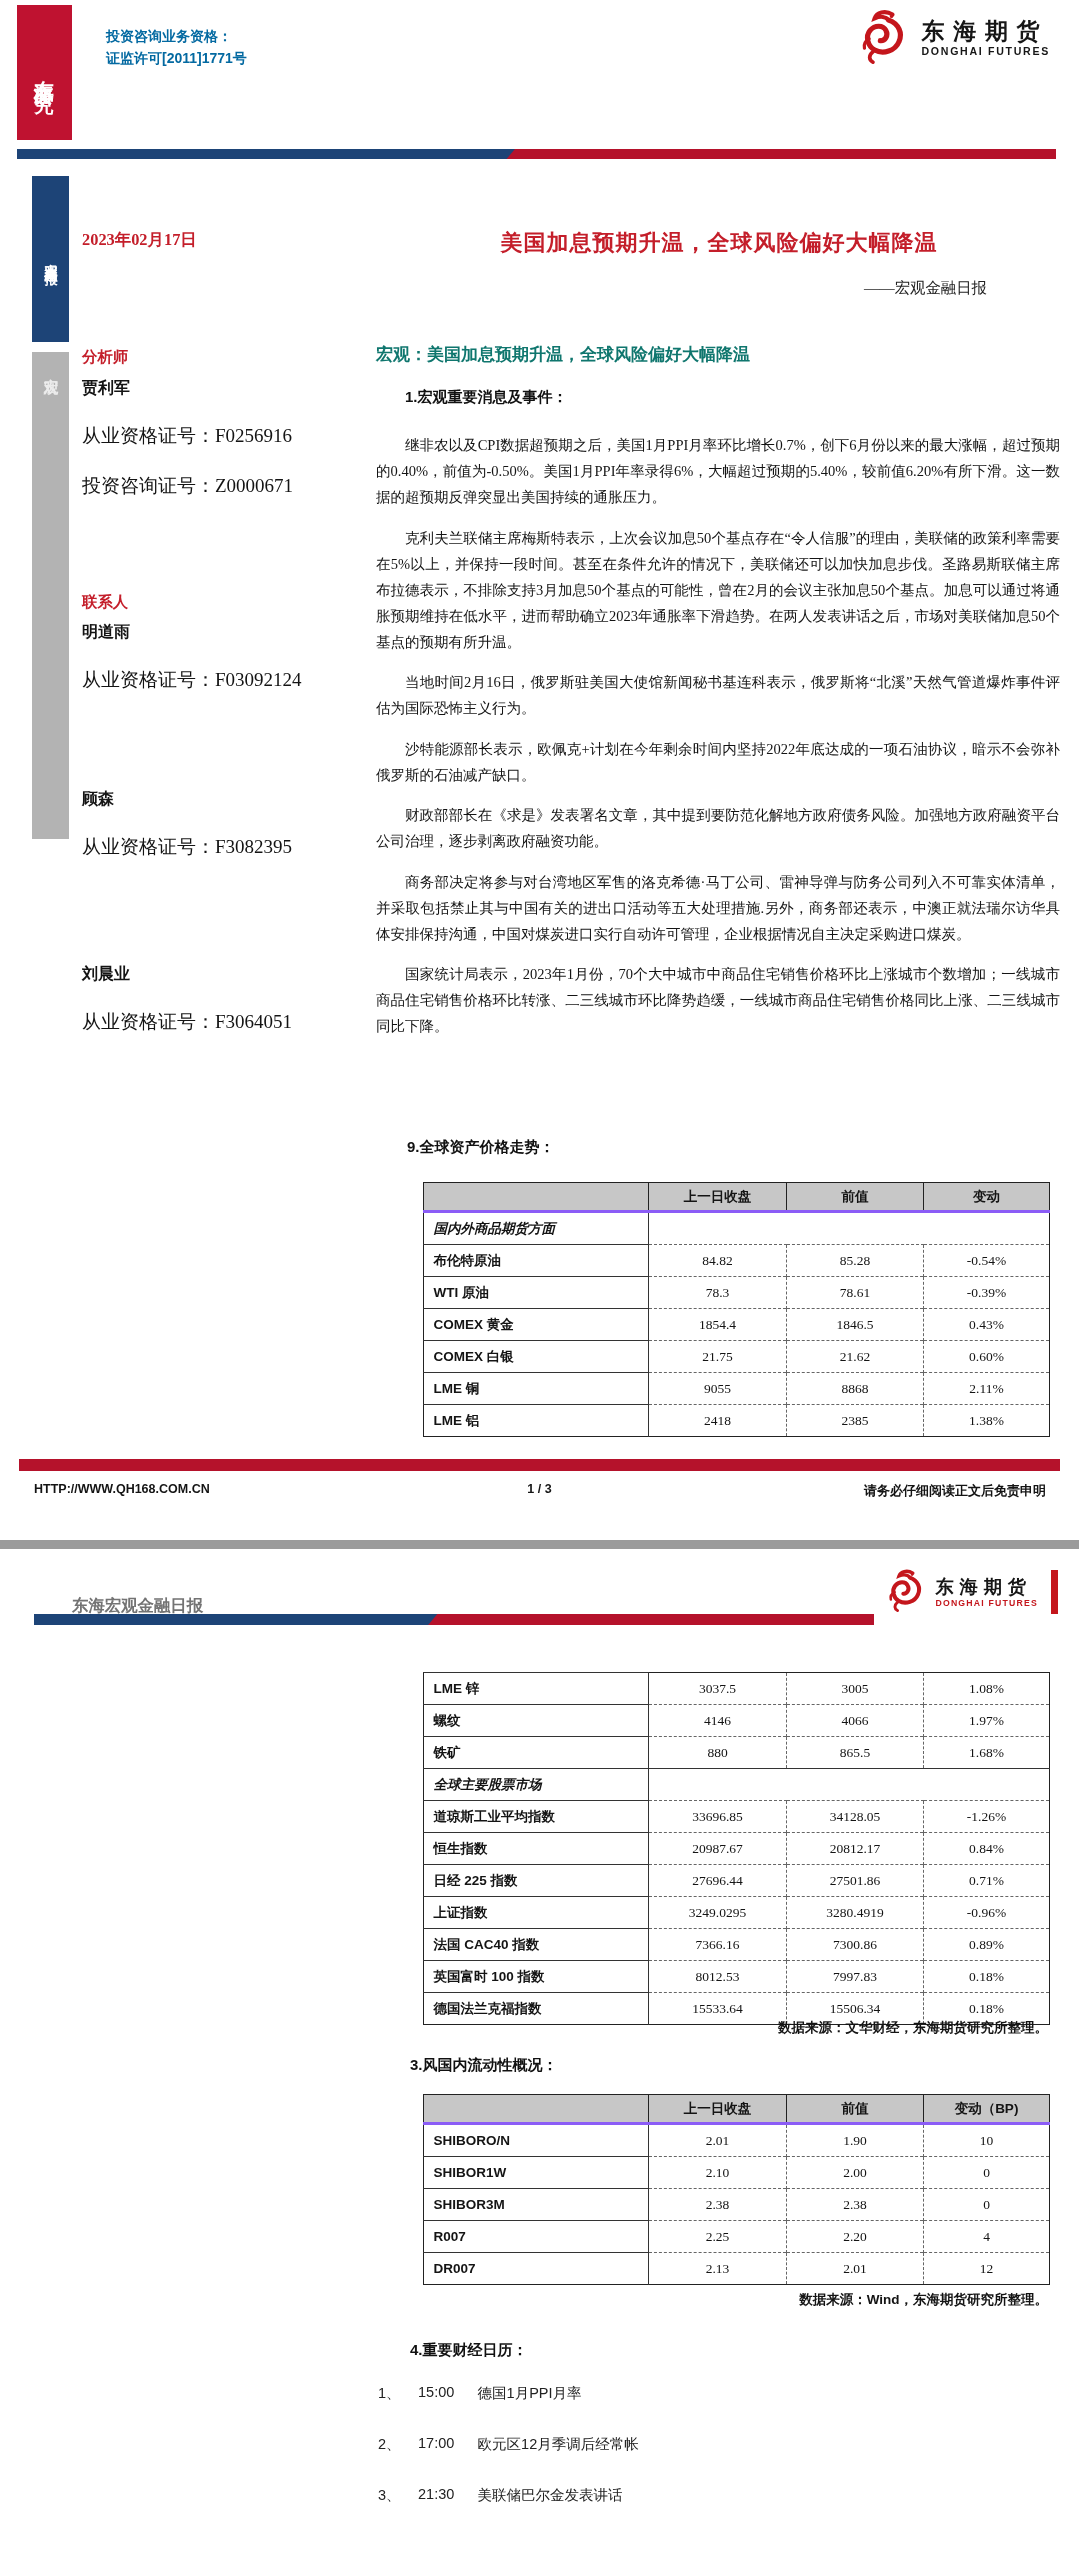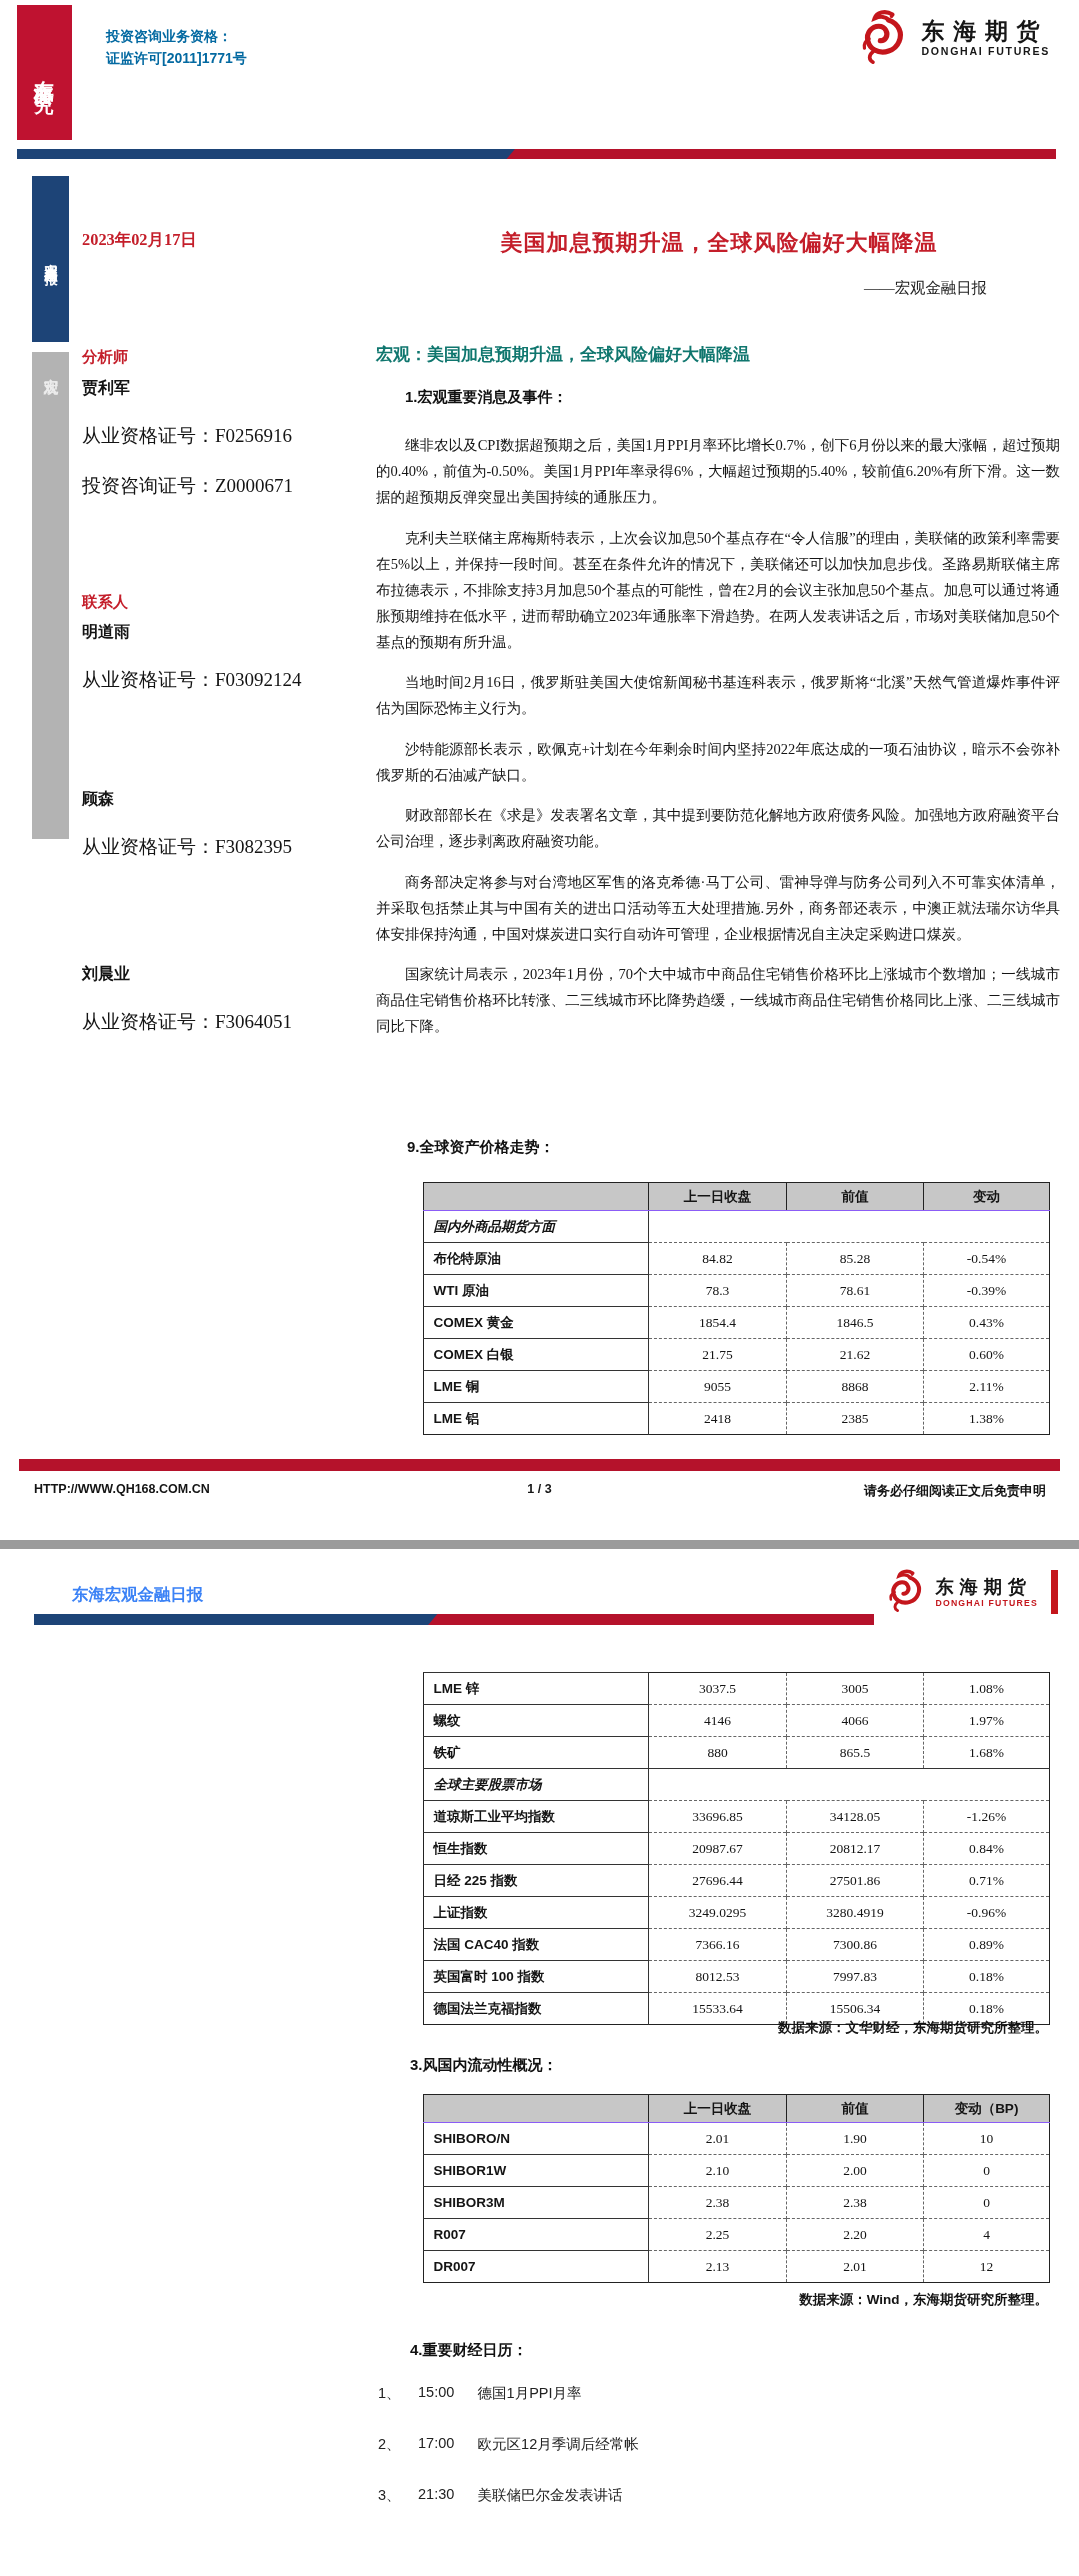--- a/index.html
+++ b/index.html
@@ -47,21 +47,21 @@
   .subtitle{position:absolute;top:56px;right:75px;font-size:15.4px;color:#222;}
   .sectitle{position:absolute;top:121px;left:0;color:#0f766e;font-weight:bold;font-size:17px;}
   .h-num{font-weight:bold;font-size:15px;color:#111;}
   .h1{position:absolute;top:166px;left:29px;}
   .paras{position:absolute;top:210px;left:0;width:684px;}
   .paras p{margin:0 0 14.5px 0;text-indent:2em;text-align:justify;font-size:14.5px;line-height:26px;}
   .h2{position:absolute;top:916px;left:31px;}
 
   
   .dtable{position:absolute;border-collapse:collapse;background:#fff;font-size:13.5px;border:1.9px solid #222;}
-  .dtable th{background:#c7c7c7;font-weight:bold;height:25px;border-bottom:1px solid #8b5cf6;font-family:"Liberation Sans","DejaVu Sans",sans-serif;font-size:13.5px;}
+  .dtable th{background:#c7c7c7;font-weight:bold;height:25px;border-bottom:3px solid #8b5cf6;font-family:"Liberation Sans","DejaVu Sans",sans-serif;font-size:13.5px;}
   .dtable th + th{border-left:1px solid #222;}
   .dtable td{height:29px;text-align:center;font-family:"Liberation Serif","DejaVu Serif",serif;}
   .dtable td.lbl{text-align:left;padding-left:9.6px;font-weight:bold;border-top:1px solid #333;font-family:"Liberation Sans","DejaVu Sans",sans-serif;}
   .dtable td.v{border-top:1px dashed #666;border-left:1px dashed #666;}
   .dtable td.v1{border-left:1px solid #333;}
   .dtable tr.grp td.lbl{font-style:italic;}
   .dtable td.ge{border-left:1px solid #333;border-top:1px solid #333;}
   .t1{left:423px;top:1182px;}
   .t2{left:423px;top:123px;}
   .t3{left:423px;top:545px;}
@@ -71,21 +71,21 @@
   .footrow{left:0;top:1482px;width:1079px;height:19px;font-size:12.5px;font-weight:bold;}
   .f-url{position:absolute;left:34px;top:0;}
   .f-page{position:absolute;left:0;width:100%;text-align:center;top:0;}
   .f-disc{position:absolute;right:33px;top:0;font-size:13px;}
 
   .sep{position:absolute;left:0;top:1540px;width:1079px;height:8.7px;background:#9b9b9b;}
 
   
   .p1{position:absolute;left:0;top:0;width:1079px;height:1540px;}
   .p2{position:absolute;left:0;top:1549px;width:1079px;height:1027px;}
-  .p2title{left:72px;top:35px;color:#3b82f6;font-weight:bold;font-size:16.4px;}
+  .p2title{left:72px;top:46px;color:#737373;font-weight:bold;font-size:16.4px;}
   .src{position:absolute;left:423px;width:625px;text-align:right;font-weight:bold;font-size:13.5px;}
   .src1{top:470px;}
   .src2{top:742px;}
   .h3{position:absolute;left:410px;top:507px;}
   .h4{position:absolute;left:410px;top:792px;}
   .cal{position:absolute;left:378px;font-size:14.5px;display:flex;color:#222;}
   .cal .n{width:40px;}
   .cal .t{width:48px;}
   .cal .e{margin-left:11.6px;}
   .c1{top:835px;} .c2{top:886px;} .c3{top:937px;}

